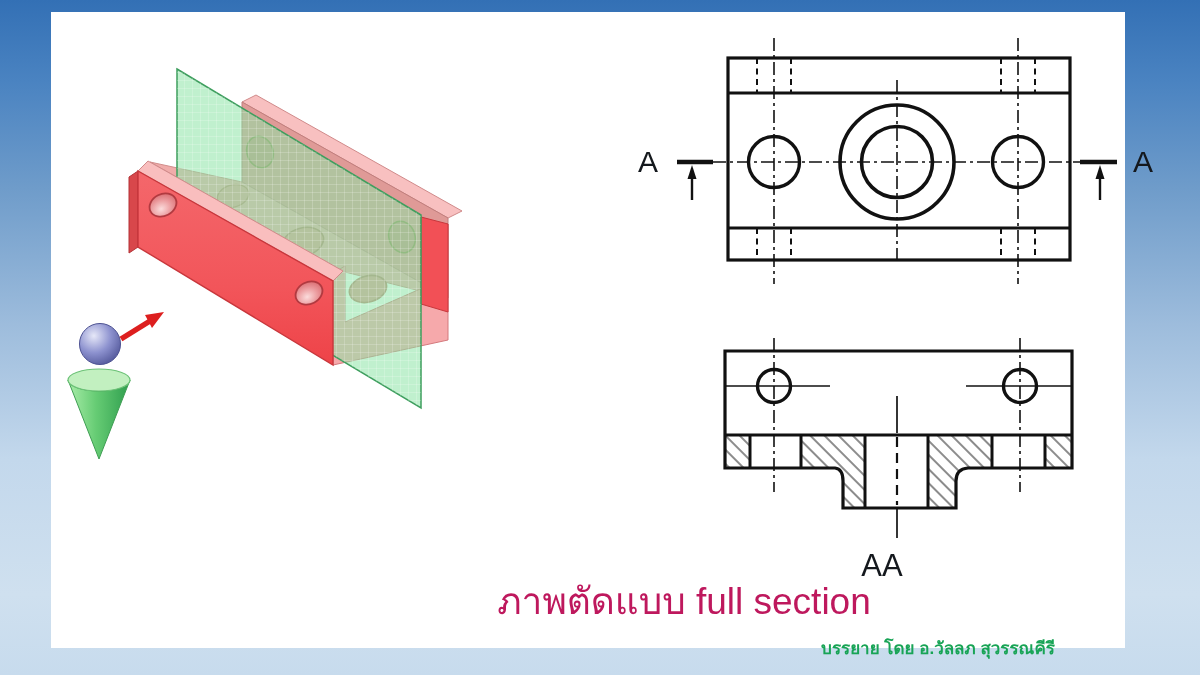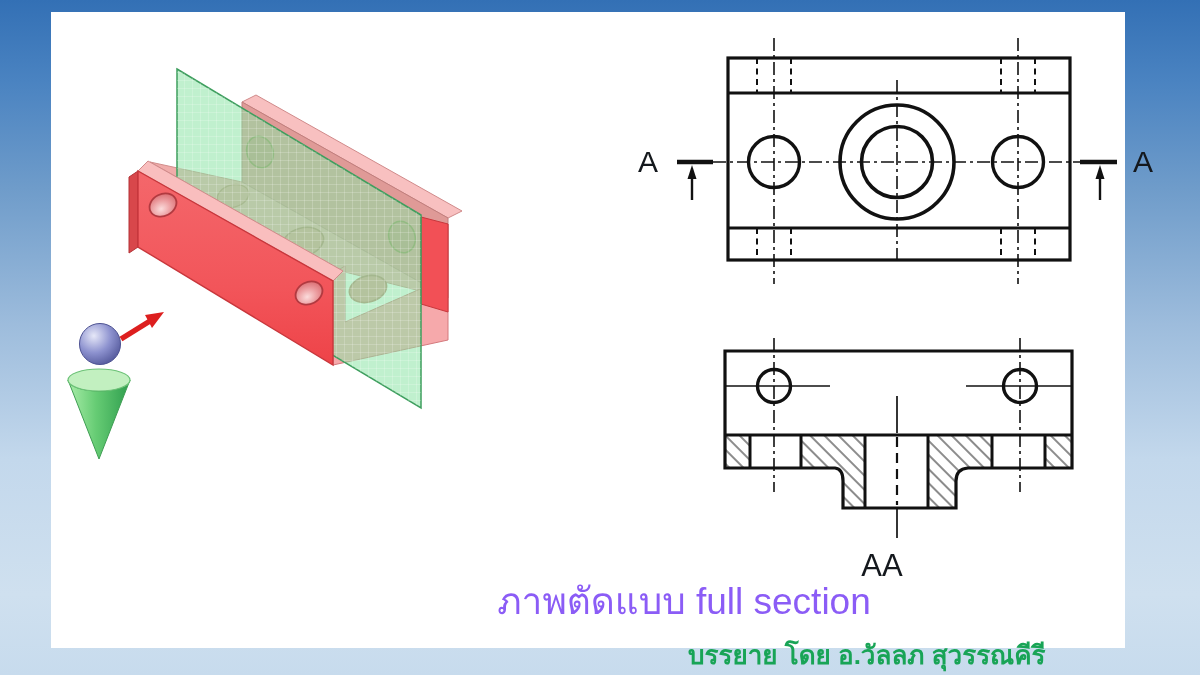--- a/index.html
+++ b/index.html
@@ -12,25 +12,25 @@
   .panel{
     position:absolute;left:51px;top:12px;width:1074px;height:636px;
     background:#ffffff;
   }
   svg.drawing{position:absolute;left:0;top:0;width:1200px;height:675px;}
   svg text{font-family:"Liberation Sans", sans-serif;fill:#14181d;}
   .label-A{font-size:30px;}
   .label-AA{font-size:31px;}
   .caption{
     position:absolute;left:384px;top:576px;width:600px;height:52px;
-    text-align:center;font-size:37px;color:#8b5cf6;line-height:52px;
+    text-align:center;font-size:37px;color:#be185d;line-height:52px;
   }
   .credit{
     position:absolute;right:12px;top:634px;width:500px;height:32px;
-    text-align:left;font-size:26px;font-weight:bold;color:#18a456;
+    text-align:center;font-size:17px;font-weight:bold;color:#18a456;
   }
 </style>
 </head>
 <body>
 
 <div class="panel"></div>
 
 <svg class="drawing" viewBox="0 0 1200 675">
   <defs>
     <pattern id="hatch" patternUnits="userSpaceOnUse" width="10" height="10" patternTransform="rotate(45)">

